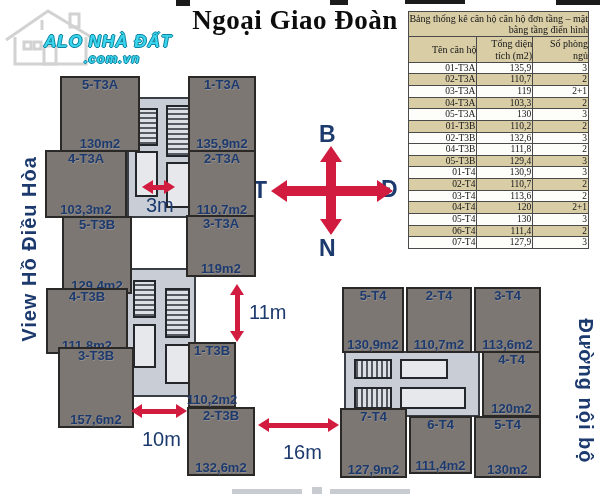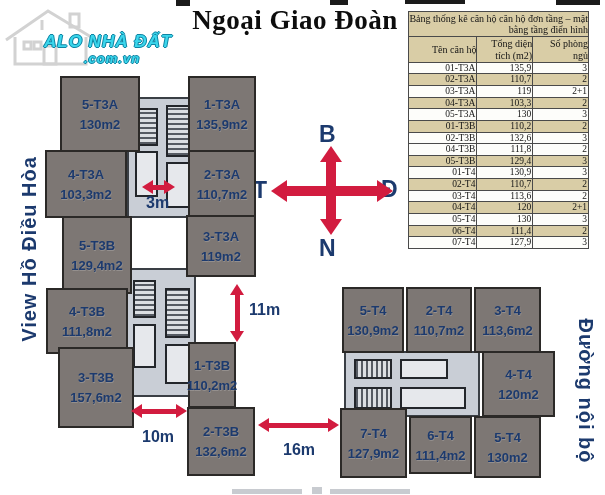--- a/index.html
+++ b/index.html
@@ -67,51 +67,51 @@
   .coreA{left:127px;top:97px;width:69px;height:121px;}
   .coreB{left:125px;top:268px;width:71px;height:129px;}
   .coreC{left:344px;top:351px;width:136px;height:66px;}
   .room{position:absolute;border:2px solid #23262b;background:#e6e8ec;box-sizing:border-box;}
   .stairs{background:repeating-linear-gradient(0deg,#565b63 0 2px,#dcdfe3 2px 5px);}
   .stairs-h{background:repeating-linear-gradient(90deg,#565b63 0 2px,#dcdfe3 2px 5px);}
 
   
   .unit{position:absolute;background:var(--unit-fill);border:2px solid var(--unit-border);
     box-sizing:border-box;display:flex;flex-direction:column;align-items:center;
-    justify-content:center;gap:7px;text-align:center;}
+    justify-content:space-between;gap:7px;text-align:center;}
   .unit span{color:var(--navy);font-weight:bold;font-size:13px;line-height:1;
     text-shadow:.5px .5px 0 rgba(255,255,255,.18);}
   .u0{left:60px;top:76px;width:80px;height:76px;}
   .u1{left:188px;top:76px;width:68px;height:76px;}
   .u2{left:45px;top:150px;width:82px;height:68px;}
   .u3{left:188px;top:150px;width:68px;height:68px;}
   .u4{left:186px;top:215px;width:70px;height:62px;}
   .u5{left:62px;top:216px;width:70px;height:78px;}
   .u6{left:46px;top:288px;width:82px;height:66px;}
   .u7{left:58px;top:347px;width:76px;height:81px;}
   .u8{left:188px;top:342px;width:48px;height:66px;}
   .u9{left:187px;top:407px;width:68px;height:69px;}
   .u10{left:342px;top:287px;width:62px;height:66px;}
   .u11{left:406px;top:287px;width:66px;height:66px;}
   .u12{left:474px;top:287px;width:67px;height:66px;}
-  .u13{left:482px;top:351px;width:73px;height:66px;}
+  .u13{left:482px;top:351px;width:59px;height:66px;}
   .u14{left:340px;top:408px;width:67px;height:70px;}
   .u15{left:409px;top:416px;width:63px;height:58px;}
   .u16{left:474px;top:416px;width:67px;height:62px;}
 
   
   .arrow-h{position:absolute;display:flex;align-items:center;height:14px;}
   .arrow-h .hl{width:0;height:0;border-top:7px solid transparent;border-bottom:7px solid transparent;border-right:11px solid var(--red);}
   .arrow-h .sh{height:5px;background:var(--red);flex:1;}
   .arrow-h .hr{width:0;height:0;border-top:7px solid transparent;border-bottom:7px solid transparent;border-left:11px solid var(--red);}
   .arrow-v{position:absolute;display:flex;flex-direction:column;align-items:center;width:14px;}
   .arrow-v .hu{width:0;height:0;border-left:7px solid transparent;border-right:7px solid transparent;border-bottom:11px solid var(--red);}
   .arrow-v .sv{width:5px;background:var(--red);flex:1;}
   .arrow-v .hd{width:0;height:0;border-left:7px solid transparent;border-right:7px solid transparent;border-top:11px solid var(--red);}
-  .dim-label{position:absolute;color:var(--navy);font-weight:bold;font-size:16px;white-space:nowrap;}
+  .dim-label{position:absolute;color:var(--navy);font-weight:normal;font-size:20px;white-space:nowrap;}
   .dim-3m{left:142px;top:180px;width:33px;}
   .lbl-3m{left:146px;top:194px;}
   .dim-11m{left:230px;top:284px;height:58px;}
   .lbl-11m{left:249px;top:301px;}
   .dim-10m{left:131px;top:404px;width:56px;}
   .lbl-10m{left:142px;top:428px;}
   .dim-16m{left:258px;top:418px;width:81px;}
   .lbl-16m{left:283px;top:441px;}
 </style>
 </head>

